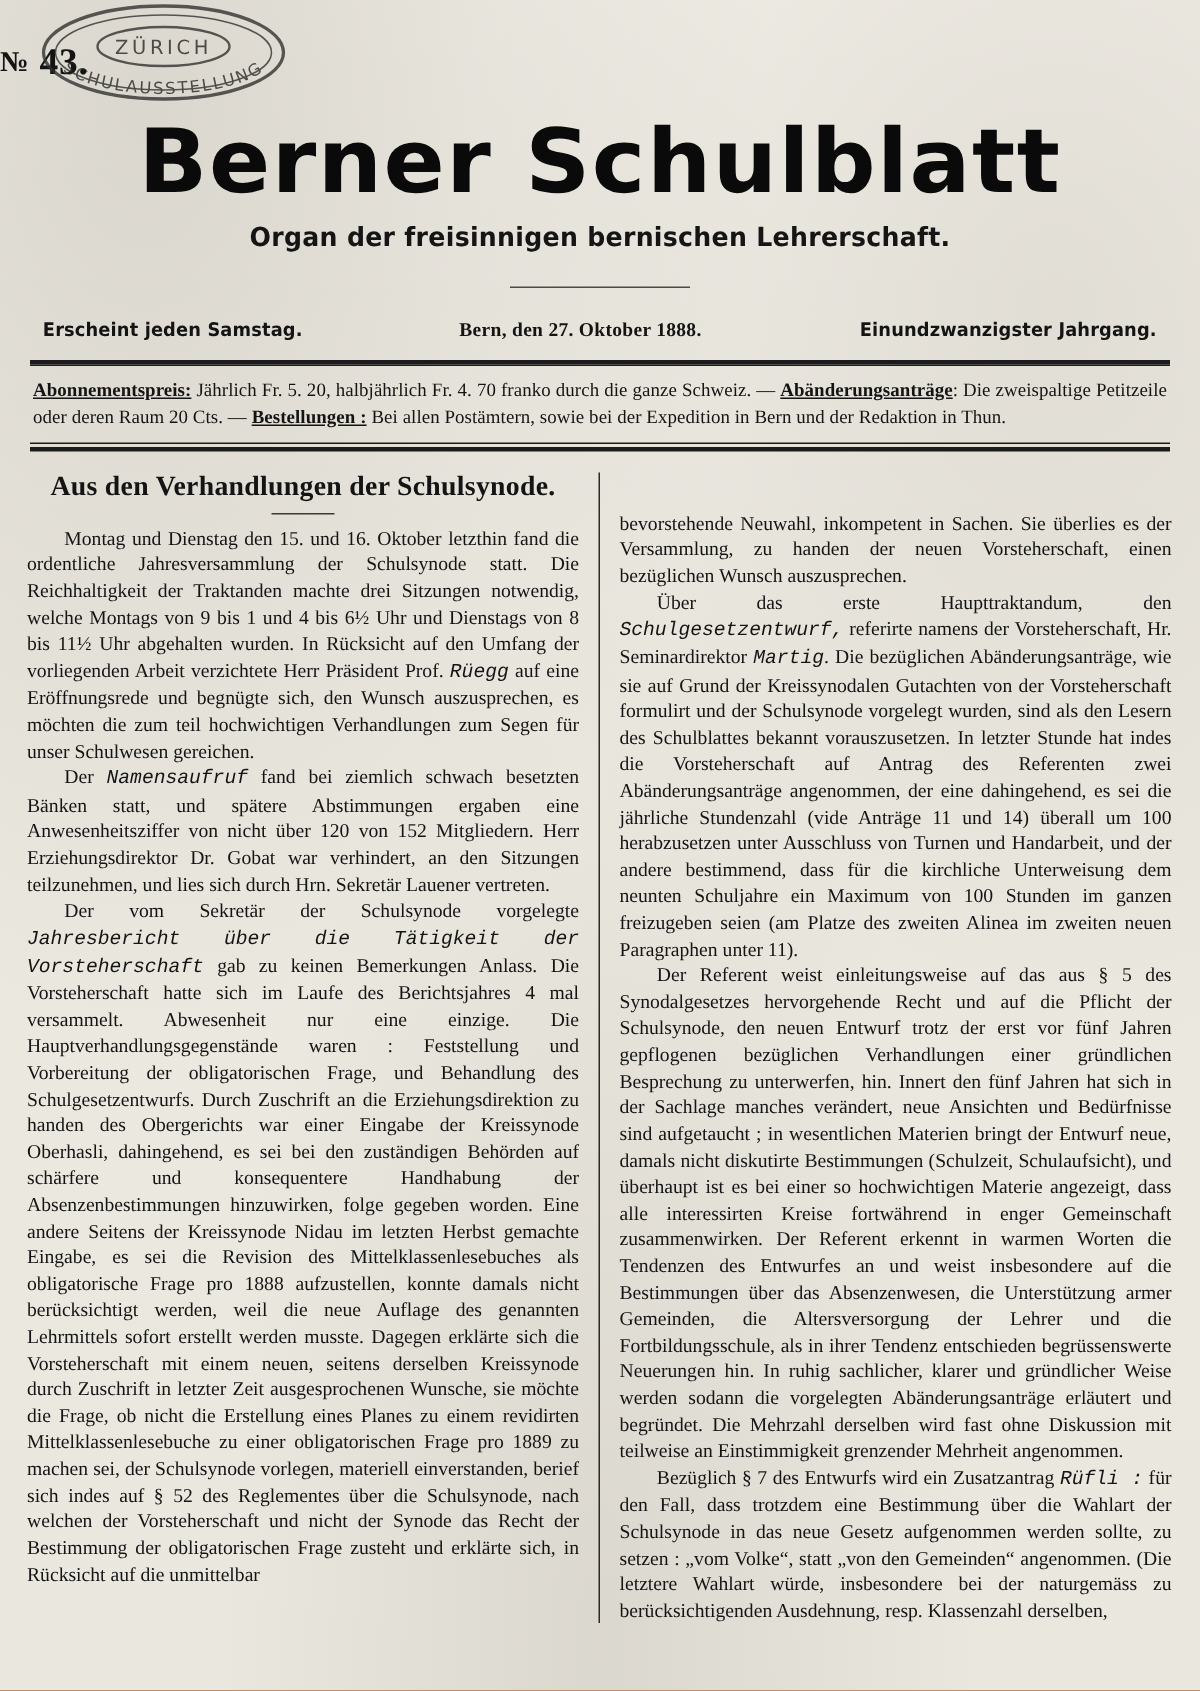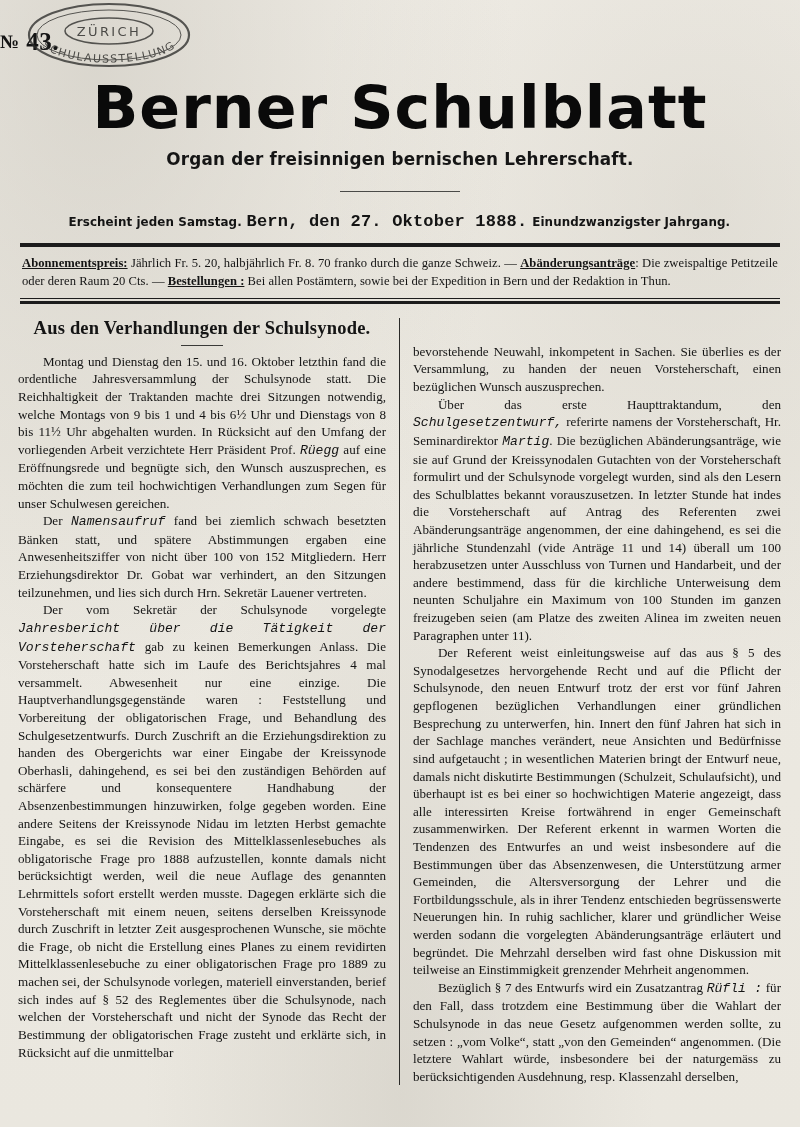--- a/index.html
+++ b/index.html
@@ -78,30 +78,30 @@
     width: 120px;
     height: 1px;
     background: #4a4a48;
     margin: 22px auto 0 auto;
   }
 
   
   .issue-line {
     display: flex;
     align-items: baseline;
-    justify-content: center;
+    justify-content: space-between;
     margin: 20px 24px 0 24px;
     font-family: "DejaVu Sans", sans-serif;
     font-size: 12.5px;
     font-weight: bold;
     letter-spacing: .1px;
   }
   .issue-line .center {
-    font-family: Liberation Mono, monospace;
-    font-size: 17px;
+    font-family: Liberation Serif, serif;
+    font-size: 13px;
     font-weight: bold;
     letter-spacing: .2px;
   }
   .issue-line .left, .issue-line .right { transform: scaleX(.95); }
 
   .rule-thick {
     height: 2.5px;
     background: #1c1c1c;
     margin: 12px 20px 0 20px;
   }
@@ -208,33 +208,33 @@
     <div class="issue-line">
       <div class="left">Erscheint jeden Samstag.</div>
       <div class="center">Bern, den 27. Oktober 1888.</div>
       <div class="right">Einundzwanzigster Jahrgang.</div>
     </div>
 
     <div class="rule-thick"></div>
     <div class="rule-thin"></div>
 
     <div class="notice">
-      <b>Abonnementspreis:</b><span> Jährlich Fr. 5. 20, halbjährlich Fr. 8. 70 franko durch die ganze Schweiz. — </span><b>Abänderungsanträge</b><span>: Die zweispaltige Petitzeile oder deren Raum 20 Cts. — </span><b>Bestellungen :</b><span> Bei allen Postämtern, sowie bei der Expedition in Bern und der Redaktion in Thun.</span>
+      <b>Abonnementspreis:</b><span> Jährlich Fr. 5. 20, halbjährlich Fr. 4. 70 franko durch die ganze Schweiz. — </span><b>Abänderungsanträge</b><span>: Die zweispaltige Petitzeile oder deren Raum 20 Cts. — </span><b>Bestellungen :</b><span> Bei allen Postämtern, sowie bei der Expedition in Bern und der Redaktion in Thun.</span>
     </div>
 
     <div class="rule-after-notice-thin"></div>
     <div class="rule-after-notice-thick"></div>
 
     <div class="columns">
       <div class="col" id="left-col">
         <div class="headline">Aus den Verhandlungen der Schulsynode.</div>
         <div class="headline-rule"></div>
         <div id="left-body">
             <p><span>Montag und Dienstag den 15. und 16. Oktober letzthin fand die ordentliche Jahresversammlung der Schulsynode statt. Die Reichhaltigkeit der Traktanden machte drei Sitzungen notwendig, welche Montags von 9 bis 1 und 4 bis 6½ Uhr und Dienstags von 8 bis 11½ Uhr abgehalten wurden. In Rücksicht auf den Umfang der vorliegenden Arbeit verzichtete Herr Präsident Prof. </span><i>Rüegg</i><span> auf eine Eröffnungsrede und begnügte sich, den Wunsch auszusprechen, es möchten die zum teil hochwichtigen Verhandlungen zum Segen für unser Schulwesen gereichen.</span></p>
-            <p><span>Der </span><i>Namensaufruf</i><span> fand bei ziemlich schwach besetzten Bänken statt, und spätere Abstimmungen ergaben eine Anwesenheitsziffer von nicht über 100 von 152 Mitgliedern. Herr Erziehungsdirektor Dr. Gobat war verhindert, an den Sitzungen teilzunehmen, und lies sich durch Hrn. Sekretär Lauener vertreten.</span></p>
+            <p><span>Der </span><i>Namensaufruf</i><span> fand bei ziemlich schwach besetzten Bänken statt, und spätere Abstimmungen ergaben eine Anwesenheitsziffer von nicht über 120 von 152 Mitgliedern. Herr Erziehungsdirektor Dr. Gobat war verhindert, an den Sitzungen teilzunehmen, und lies sich durch Hrn. Sekretär Lauener vertreten.</span></p>
             <p><span>Der vom Sekretär der Schulsynode vorgelegte </span><i>Jahresbericht über die Tätigkeit der Vorsteherschaft</i><span> gab zu keinen Bemerkungen Anlass. Die Vorsteherschaft hatte sich im Laufe des Berichtsjahres 4 mal versammelt. Abwesenheit nur eine einzige. Die Hauptverhandlungsgegenstände waren : Feststellung und Vorbereitung der obligatorischen Frage, und Behandlung des Schulgesetzentwurfs. Durch Zuschrift an die Erziehungsdirektion zu handen des Obergerichts war einer Eingabe der Kreissynode Oberhasli, dahingehend, es sei bei den zuständigen Behörden auf schärfere und konsequentere Handhabung der Absenzenbestimmungen hinzuwirken, folge gegeben worden. Eine andere Seitens der Kreissynode Nidau im letzten Herbst gemachte Eingabe, es sei die Revision des Mittelklassenlesebuches als obligatorische Frage pro 1888 aufzustellen, konnte damals nicht berücksichtigt werden, weil die neue Auflage des genannten Lehrmittels sofort erstellt werden musste. Dagegen erklärte sich die Vorsteherschaft mit einem neuen, seitens derselben Kreissynode durch Zuschrift in letzter Zeit ausgesprochenen Wunsche, sie möchte die Frage, ob nicht die Erstellung eines Planes zu einem revidirten Mittelklassenlesebuche zu einer obligatorischen Frage pro 1889 zu machen sei, der Schulsynode vorlegen, materiell einverstanden, berief sich indes auf § 52 des Reglementes über die Schulsynode, nach welchen der Vorsteherschaft und nicht der Synode das Recht der Bestimmung der obligatorischen Frage zusteht und erklärte sich, in Rücksicht auf die unmittelbar</span></p>
           </div>
       </div>
       <div class="col-divider"></div>
       <div class="col" id="right-col">
         <div class="rcol-top-pad"></div>
         <div id="right-body">
             <p style="text-indent: 0px;"><span>bevorstehende Neuwahl, inkompetent in Sachen. Sie überlies es der Versammlung, zu handen der neuen Vorsteherschaft, einen bezüglichen Wunsch auszusprechen.</span></p>
             <p><span>Über das erste Haupttraktandum, den </span><i>Schulgesetzentwurf,</i><span> referirte namens der Vorsteherschaft, Hr. Seminardirektor </span><i>Martig</i><span>. Die bezüglichen Abänderungsanträge, wie sie auf Grund der Kreissynodalen Gutachten von der Vorsteherschaft formulirt und der Schulsynode vorgelegt wurden, sind als den Lesern des Schulblattes bekannt vorauszusetzen. In letzter Stunde hat indes die Vorsteherschaft auf Antrag des Referenten zwei Abänderungsanträge angenommen, der eine dahingehend, es sei die jährliche Stundenzahl (vide Anträge 11 und 14) überall um 100 herabzusetzen unter Ausschluss von Turnen und Handarbeit, und der andere bestimmend, dass für die kirchliche Unterweisung dem neunten Schuljahre ein Maximum von 100 Stunden im ganzen freizugeben seien (am Platze des zweiten Alinea im zweiten neuen Paragraphen unter 11).</span></p>
             <p><span>Der Referent weist einleitungsweise auf das aus § 5 des Synodalgesetzes hervorgehende Recht und auf die Pflicht der Schulsynode, den neuen Entwurf trotz der erst vor fünf Jahren gepflogenen bezüglichen Verhandlungen einer gründlichen Besprechung zu unterwerfen, hin. Innert den fünf Jahren hat sich in der Sachlage manches verändert, neue Ansichten und Bedürfnisse sind aufgetaucht ; in wesentlichen Materien bringt der Entwurf neue, damals nicht diskutirte Bestimmungen (Schulzeit, Schulaufsicht), und überhaupt ist es bei einer so hochwichtigen Materie angezeigt, dass alle interessirten Kreise fortwährend in enger Gemeinschaft zusammenwirken. Der Referent erkennt in warmen Worten die Tendenzen des Entwurfes an und weist insbesondere auf die Bestimmungen über das Absenzenwesen, die Unterstützung armer Gemeinden, die Altersversorgung der Lehrer und die Fortbildungsschule, als in ihrer Tendenz entschieden begrüssenswerte Neuerungen hin. In ruhig sachlicher, klarer und gründlicher Weise werden sodann die vorgelegten Abänderungsanträge erläutert und begründet. Die Mehrzahl derselben wird fast ohne Diskussion mit teilweise an Einstimmigkeit grenzender Mehrheit angenommen.</span></p>

